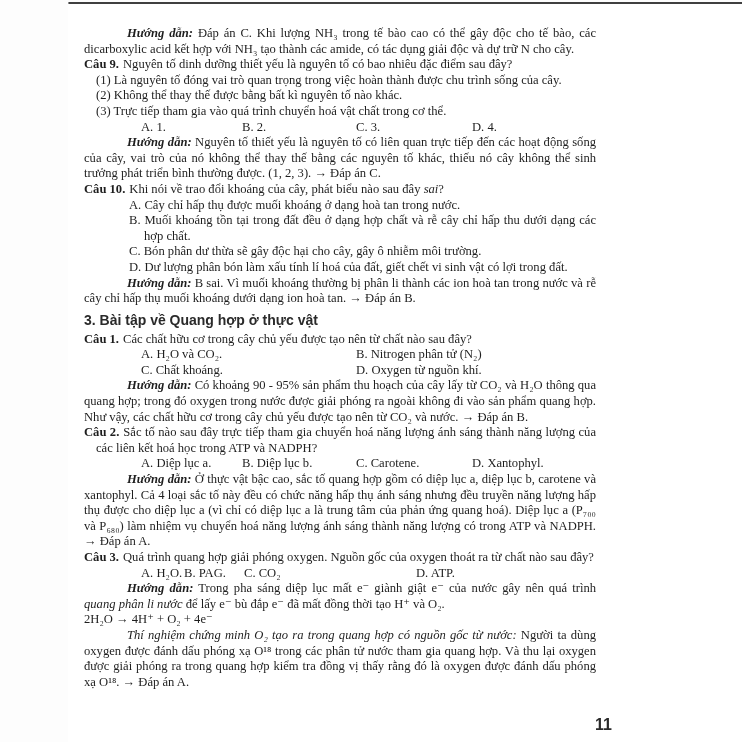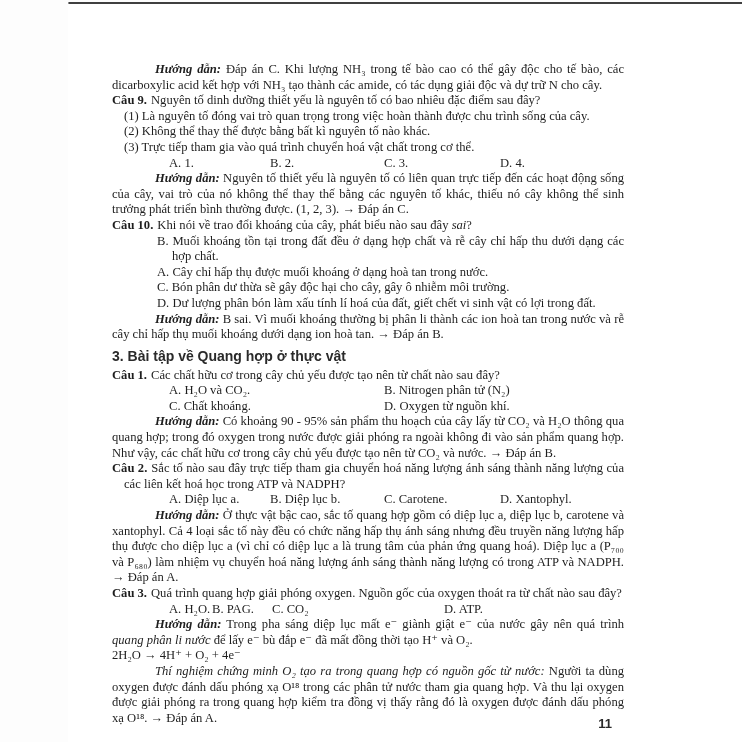--- a/index.html
+++ b/index.html
@@ -1,41 +1,41 @@
 <!DOCTYPE html>
 <html><head>
 <meta charset="utf-8">
 <style>
   html,body{margin:0;padding:0;background:#ffffff;}
   .photo{position:relative;width:742px;height:742px;background:#fdfdfd;overflow:hidden;}
   .page{position:absolute;left:68px;top:4px;right:0;bottom:0;background:#ffffff;}
   .edge-top{position:absolute;left:68px;top:2px;right:0;height:3px;background:#3f3f3f;}
   .edge-left{position:absolute;left:68px;top:2px;bottom:0;width:1px;background:#8f8f8f;}
-  .doc{position:absolute;left:44px;top:22px;width:512px;
+  .doc{position:absolute;left:16px;top:22px;width:512px;
        font-family:"Liberation Serif","DejaVu Serif",serif;
-       font-size:12.6px;line-height:15.6px;color:#1e1e1e;margin-top:36px;}
+       font-size:12.6px;line-height:15.6px;color:#1e1e1e;}
   .doc p{margin:0;text-align:justify;}
   .hd{text-indent:43px;}
   .hdlead{font-weight:bold;font-style:italic;}
   .qlabel{font-weight:bold;margin-right:4px;}
   .q{padding-left:12px;text-indent:-12px;}
   .sub{padding-left:12px;}
   .optline{padding-left:60px;text-indent:-15px;text-align:justify;}
   .optrow{display:flex;padding-left:57px;}
   .g4 .c1{width:101px;} .g4 .c2{width:114px;} .g4 .c3{width:116px;}
   .g2 .c1{width:215px;}
   .g3 .c1{width:43px;} .g3 .c2{width:60px;} .g3 .c3{width:172px;}
   .section{font-family:"Liberation Sans","DejaVu Sans",sans-serif;
            font-weight:bold;font-size:14px;line-height:16px;color:#2a2a2a;
            margin:5px 0 4px 0;}
   .formula{}
   .ital{font-style:italic;}
   .pagenum{position:absolute;right:130px;top:712px;
            font-family:"Liberation Sans","DejaVu Sans",sans-serif;
-           font-weight:bold;font-size:13px;color:#2a2a2a;}
+           font-weight:bold;font-size:16px;color:#2a2a2a;}
 </style>
 </head>
 <body>
 
 <div class="photo">
   <div class="edge-top"></div>
   <div class="edge-left"></div>
   <div class="page">
     <div class="doc">
 
@@ -47,22 +47,22 @@
       <div class="sub">(3) Trực tiếp tham gia vào quá trình chuyển hoá vật chất trong cơ thể.</div>
       <div class="optrow g4">
         <span class="c1">A. 1.</span>
         <span class="c2">B. 2.</span>
         <span class="c3">C. 3.</span>
         <span class="c4">D. 4.</span>
       </div>
       <p class="hd"><span class="hdlead">Hướng dẫn:</span> <span>Nguyên tố thiết yếu là nguyên tố có liên quan trực tiếp đến các hoạt động sống của cây, vai trò của nó không thể thay thế bằng các nguyên tố khác, thiếu nó cây không thể sinh trưởng phát triển bình thường được. (1, 2, 3). → Đáp án C.</span></p>
 
       <p class="q"><span class="qlabel">Câu 10.</span><span>Khi nói về trao đổi khoáng của cây, phát biểu nào sau đây </span><span class="ital">sai</span><span>?</span></p>
+      <div class="optline">A. Cây chỉ hấp thụ được muối khoáng ở dạng hoà tan trong nước.</div>
       <div class="optline">B. Muối khoáng tồn tại trong đất đều ở dạng hợp chất và rễ cây chỉ hấp thu dưới dạng các hợp chất.</div>
-      <div class="optline">A. Cây chỉ hấp thụ được muối khoáng ở dạng hoà tan trong nước.</div>
       <div class="optline">C. Bón phân dư thừa sẽ gây độc hại cho cây, gây ô nhiễm môi trường.</div>
       <div class="optline">D. Dư lượng phân bón làm xấu tính lí hoá của đất, giết chết vi sinh vật có lợi trong đất.</div>
       <p class="hd"><span class="hdlead">Hướng dẫn:</span> <span>B sai. Vì muối khoáng thường bị phân li thành các ion hoà tan trong nước và rễ cây chỉ hấp thụ muối khoáng dưới dạng ion hoà tan. → Đáp án B.</span></p>
 
       <div class="section">3. Bài tập về Quang hợp ở thực vật</div>
 
       <p class="q"><span class="qlabel">Câu 1.</span><span>Các chất hữu cơ trong cây chủ yếu được tạo nên từ chất nào sau đây?</span></p>
       <div class="optrow g2">
         <span class="c1">A. H₂O và CO₂.</span>
         <span class="c2">B. Nitrogen phân tử (N₂)</span>

